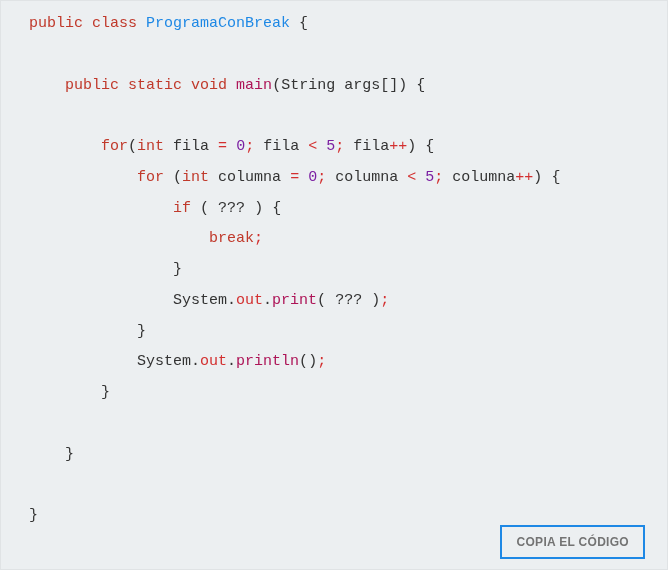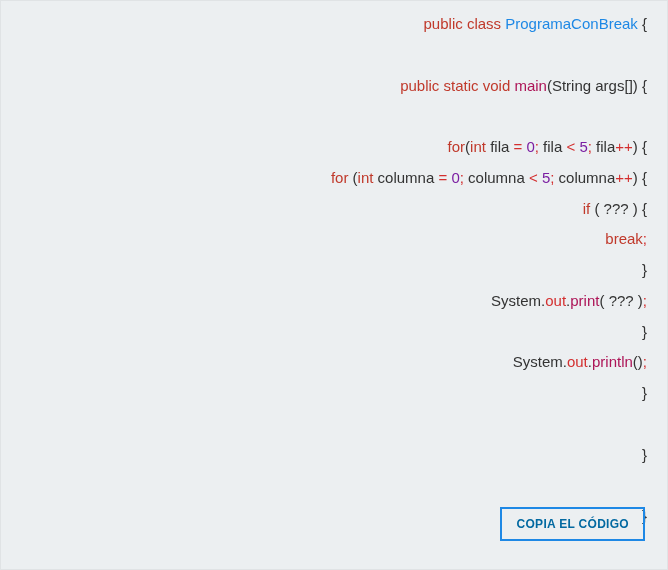--- a/index.html
+++ b/index.html
@@ -11,38 +11,37 @@
     color: #333;
     width: 668px;
     height: 570px;
     overflow: hidden;
     position: relative;
     padding: 8px 20px 20px 28px;
     border: 1px solid #e0e3e5;
   }
   pre {
     white-space: pre;
-    font-family: Liberation Sans, sans-serif;
-    text-align: right;
+    font-family: Liberation Mono, monospace;
   }
   .kw   { color: #c0392b; }       
   .cls  { color: #1e88e5; }       
   .fn   { color: #ad1457; }       
   .op   { color: #d32f2f; }       
   .num  { color: #7b1fa2; }
   .obj  { color: #d32f2f; }       
   .sys  { color: #333; }          
   .var  { color: #333; }
   .ques { color: #333; }
   .copy-btn {
     position: absolute;
     right: 22px;
-    bottom: 28px;
+    bottom: 10px;
     border: 2px solid #1e88e5;
-    color: #0369a1;
+    color: #737373;
     background: transparent;
     font-family: Arial, Helvetica, sans-serif;
     font-size: 12px;
     font-weight: 600;
     letter-spacing: 0.3px;
     padding: 8px 14px;
     cursor: pointer;
   }
 </style>
 </head>

